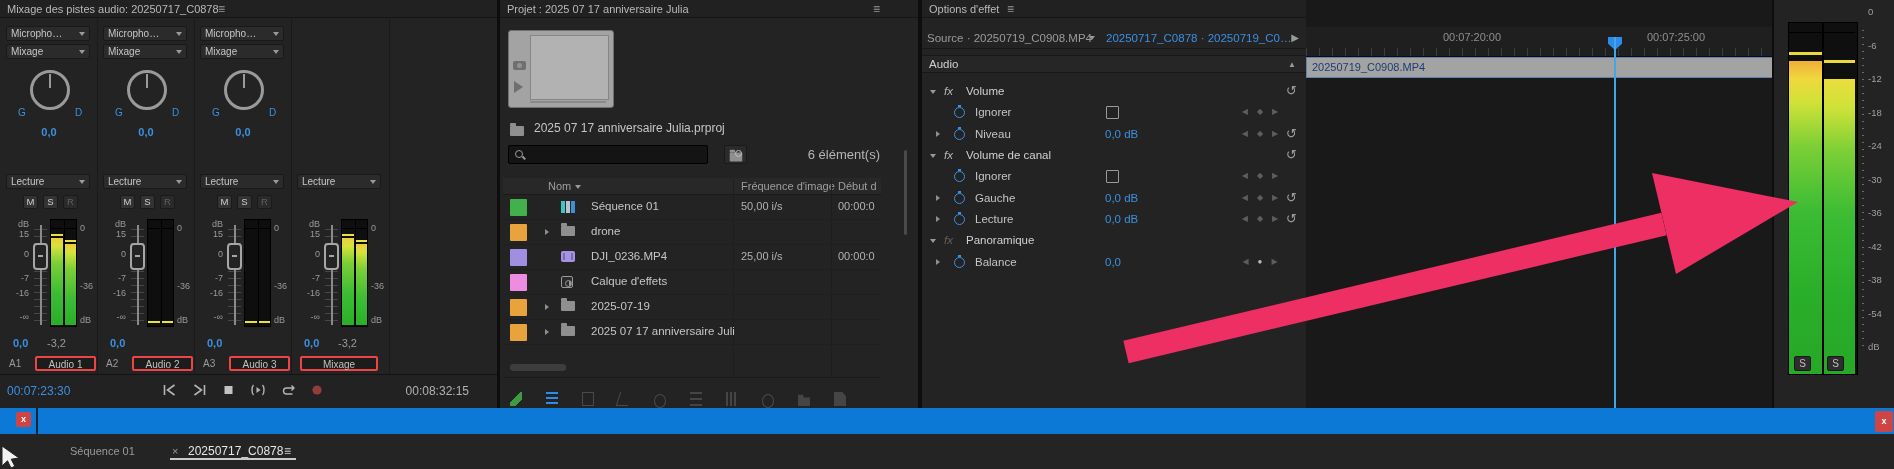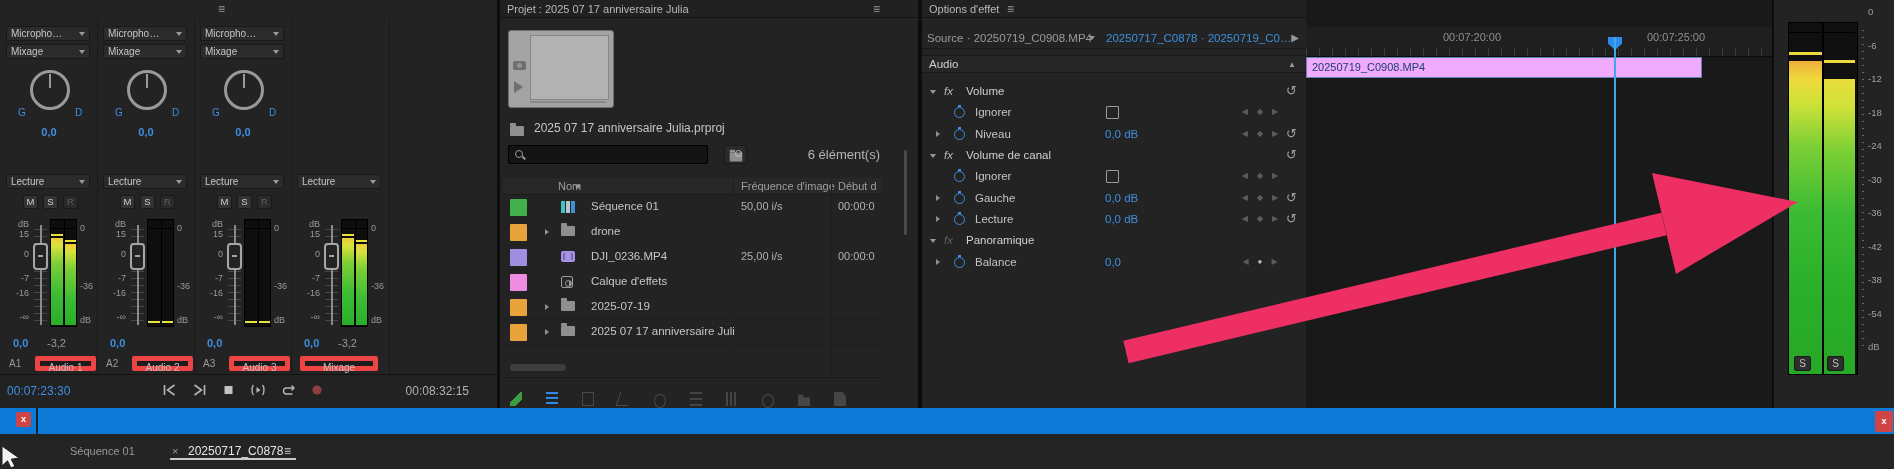--- a/index.html
+++ b/index.html
@@ -62,21 +62,21 @@
   .mcolL .fill { top:18px; } .mcolR .fill { top:24px; }
   .mcol .peak { position:absolute; left:0; right:0; height:2px; background:#e8e23c; }
   .mcolL .peak { top:14px; } .mcolR .peak { top:20px; }
   .quiet .peak { top:auto; bottom:3px; }
   .ms span { position:absolute; left:79px; font-size:9px; color:#9a9a9a; }
   .vals { position:absolute; top:318px; height:13px; left:0; right:0; font-size:11px; }
   .v-blue { position:absolute; left:12px; color:#3d8fe0; font-weight:bold; }
   .v-gray { position:absolute; left:46px; color:#9a9a9a; }
   .trow { position:absolute; top:337px; left:0; right:0; height:16px; }
   .tid { position:absolute; left:8px; top:2px; font-size:10px; color:#9a9a9a; }
-  .tname { position:absolute; left:34px; right:1px; height:15px; background:#1c1c1c; border:5px solid #ef4444; border-radius:2px;
+  .tname { position:absolute; left:34px; right:1px; height:15px; background:#1c1c1c; border:2px solid #ef4444; border-radius:2px;
            color:#c0c0c0; font-size:10px; text-align:center; line-height:13px; }
   .master .tname { left:8px; right:10px; }
   .transport { position:absolute; left:0; right:0; top:374px; height:34px; border-top:1px solid #121212; background:#222; }
   .tc { position:absolute; left:7px; top:9px; color:#3d8fe0; font-size:12px; }
   .dur { position:absolute; right:28px; top:9px; color:#b0b0b0; font-size:12px; }
   .ticons { position:absolute; left:162px; top:9px; display:flex; gap:15px; align-items:center; }
   .ticons svg { display:block; }
 
   
   #project { left:500px; width:418px; }
@@ -89,21 +89,21 @@
   .pname { position:absolute; left:34px; top:121px; font-size:12px; color:#c6c6c6; }
   .sbox { position:absolute; left:8px; top:145px; width:200px; height:19px; background:#141414; border:1px solid #000; border-radius:2px; }
   .sbox .loupe { position:absolute; left:6px; top:4px; }
   .sbox input { position:absolute; left:20px; top:1px; right:2px; height:15px; background:transparent; border:0; outline:0; color:#ccc; font-size:11px; }
   .sbin { position:absolute; left:224px; top:145px; width:23px; height:19px; background:#2a2a2a; border:1px solid #191919; border-radius:2px; }
   .sbin .folder { position:absolute; left:4px; top:6px; transform:scale(.9); }
   .sbin::after { content:""; position:absolute; right:4px; top:4px; width:5px; height:5px; border:1.2px solid #c0c0c0; border-radius:50%; }
   .pcount { position:absolute; right:38px; top:147px; font-size:13px; color:#b5b5b5; }
   .thead { position:absolute; left:3px; top:178px; width:378px; height:17px; background:#282828; border-bottom:1px solid #1a1a1a;
            font-size:11px; color:#9e9e9e; }
-  .thead .c1 { position:absolute; left:55px; top:2px; }
+  .thead .c1 { position:absolute; left:45px; top:2px; }
   .thead .tri-d { position:absolute; left:72px; top:7px; }
   .thead .c2 { position:absolute; left:238px; top:2px; }
   .thead .c3 { position:absolute; left:335px; top:2px; }
   .coldiv { position:absolute; top:179px; height:197px; width:1px; background:#1e1e1e; }
   .prj-row { position:absolute; left:3px; width:378px; height:25px; border-bottom:1px solid #1f1f1f; overflow:hidden; }
   .chip { position:absolute; left:7px; top:4px; width:17px; height:17px; border-radius:1px; }
   .rexp { position:absolute; left:42px; top:9px; }
   .rico { position:absolute; left:58px; top:6px; }
   .rname { position:absolute; left:88px; top:5px; font-size:11.5px; color:#c6c6c6; white-space:nowrap; }
   .rfps  { position:absolute; left:238px; top:5px; font-size:11px; color:#b2b2b2; }
@@ -148,21 +148,21 @@
   .kf { position:absolute; left:308px; top:0; width:60px; display:flex; gap:9px; justify-content:center; color:#5d5d5d; font-size:8px; line-height:18px; }
   .kf .on { color:#b8b8b8; }
   .reset { position:absolute; right:9px; top:0; color:#9a9a9a; font-size:13px; }
 
   
   #timeline { left:1306px; width:466px; background:#191919; }
   .rulerbg { position:absolute; left:0; right:0; top:27px; height:30px; background:#1f1f1f; border-bottom:1px solid #0c0c0c; }
   .rlab { position:absolute; top:4px; font-size:11px; color:#8f8f8f; }
   .rticks { position:absolute; left:0; right:0; bottom:0; height:8px;
             background:repeating-linear-gradient(to right,#3c3c3c 0 1px,transparent 1px 13px); }
-  .clip { position:absolute; left:0; top:57px; width:396px; height:21px; background:#f0abfc; border:1px solid #5f82b4;
+  .clip { position:absolute; left:0; top:57px; width:468px; height:21px; background:#a3a3a3; border:1px solid #5f82b4;
           font-size:11px; color:#1c3e70; line-height:19px; padding-left:5px; white-space:nowrap; overflow:hidden; }
   .phead-marker { position:absolute; left:302px; top:37px; width:14px; height:13px; background:#2d8ceb;
           clip-path:polygon(0 0,100% 0,100% 52%,50% 100%,0 52%); }
   #playline { position:absolute; left:1614px; top:37px; width:2px; height:371px; background:#3fa9e8; z-index:5; }
 
   
   #meters { left:1774px; width:120px; }
   .mxbox { position:absolute; left:14px; top:22px; width:70px; height:353px; border:1px solid #000; background:#0f0f0f; }
   .mc { position:absolute; top:0; bottom:0; width:33px; }
   .mcL2 { left:0; } .mcR2 { left:35px; border-left:2px solid #000; margin-left:-2px; }
@@ -196,20 +196,23 @@
   .bund { position:absolute; left:170px; top:24px; width:126px; height:2px; background:#c9c9c9; }
   #cursor { position:absolute; left:0; top:445px; z-index:11; }
   #arrow { position:absolute; left:0; top:0; width:1894px; height:469px; z-index:10; pointer-events:none; }
 </style>
 </head>
 <body>
 
 <div id="app">
 
   <section class="panel" id="mixer">
+    <div class="phead">
+      <span>Mixage des pistes audio: 20250717_C0878</span>
+    </div>
     <span class="menu-g" style="left:218px">≡</span>
 
     <div class="strip" style="left:1px">
       <div class="dd in-dd"><span>Micropho…</span><i class="tri-d"></i></div>
       <div class="dd out-dd"><span>Mixage</span><i class="tri-d"></i></div>
       <div class="knob">
           <i class="ptr"></i>
         </div>
       <span class="pan-l">G</span>
       <span class="pan-r">D</span>

